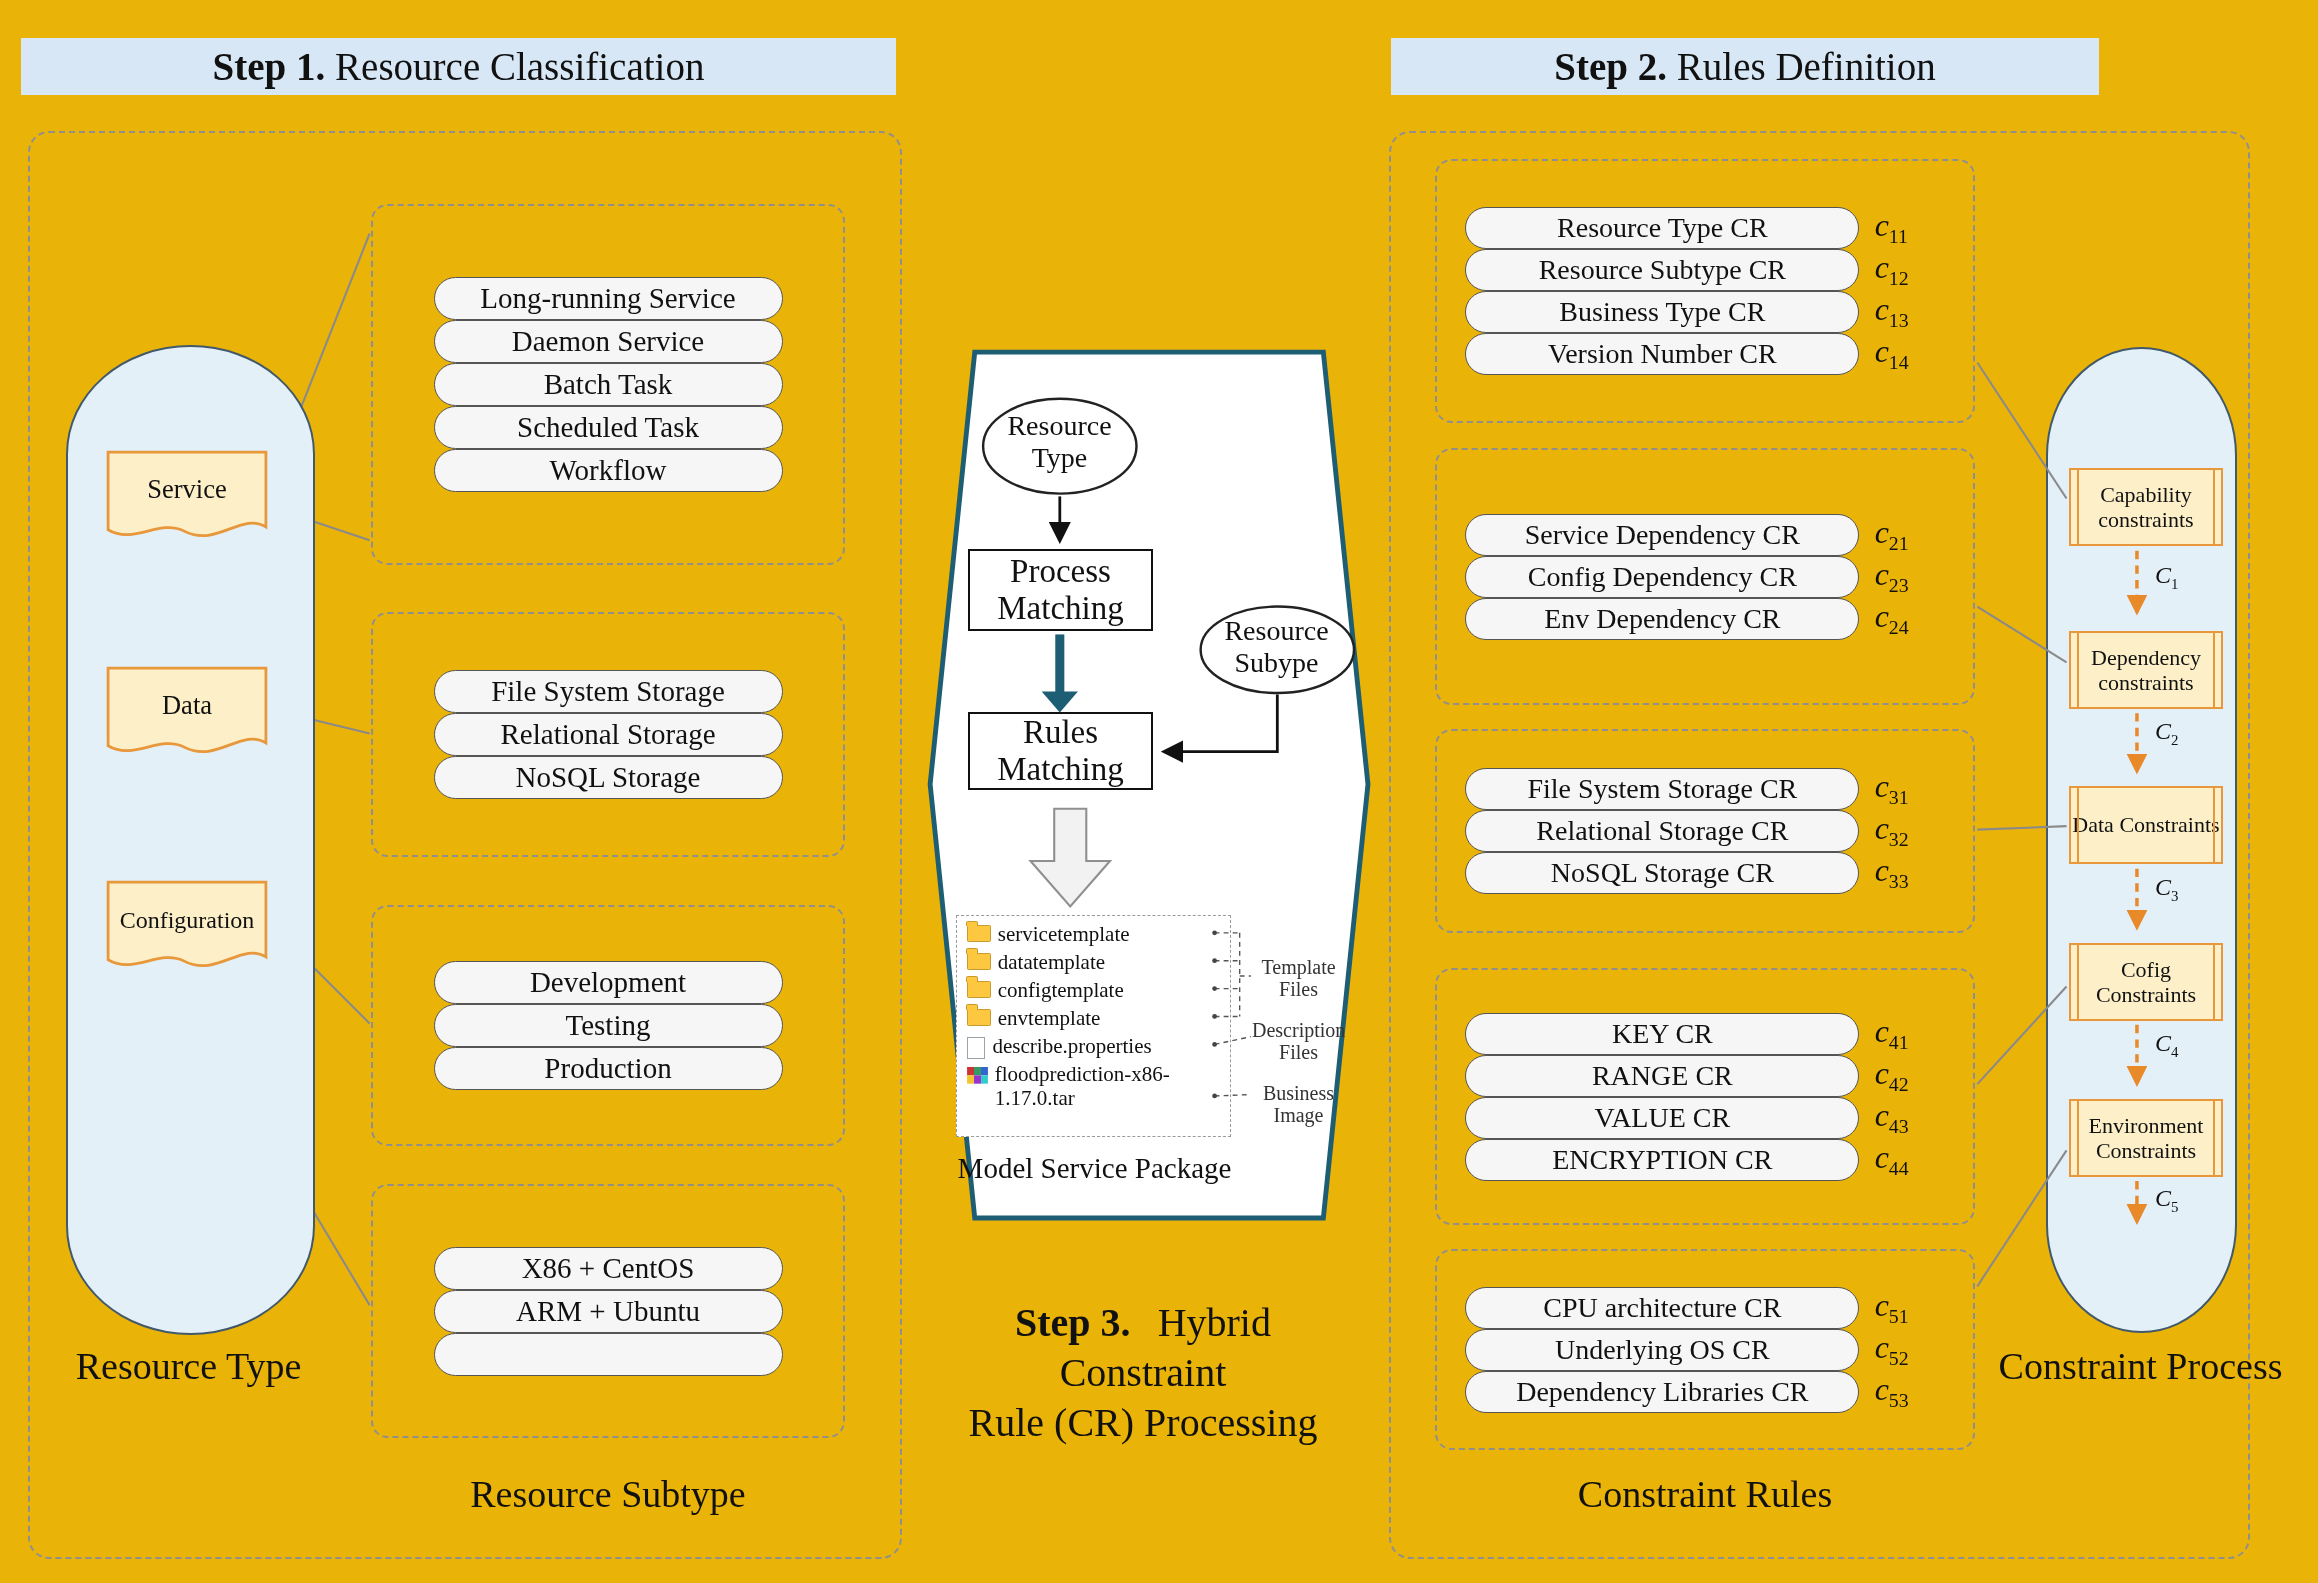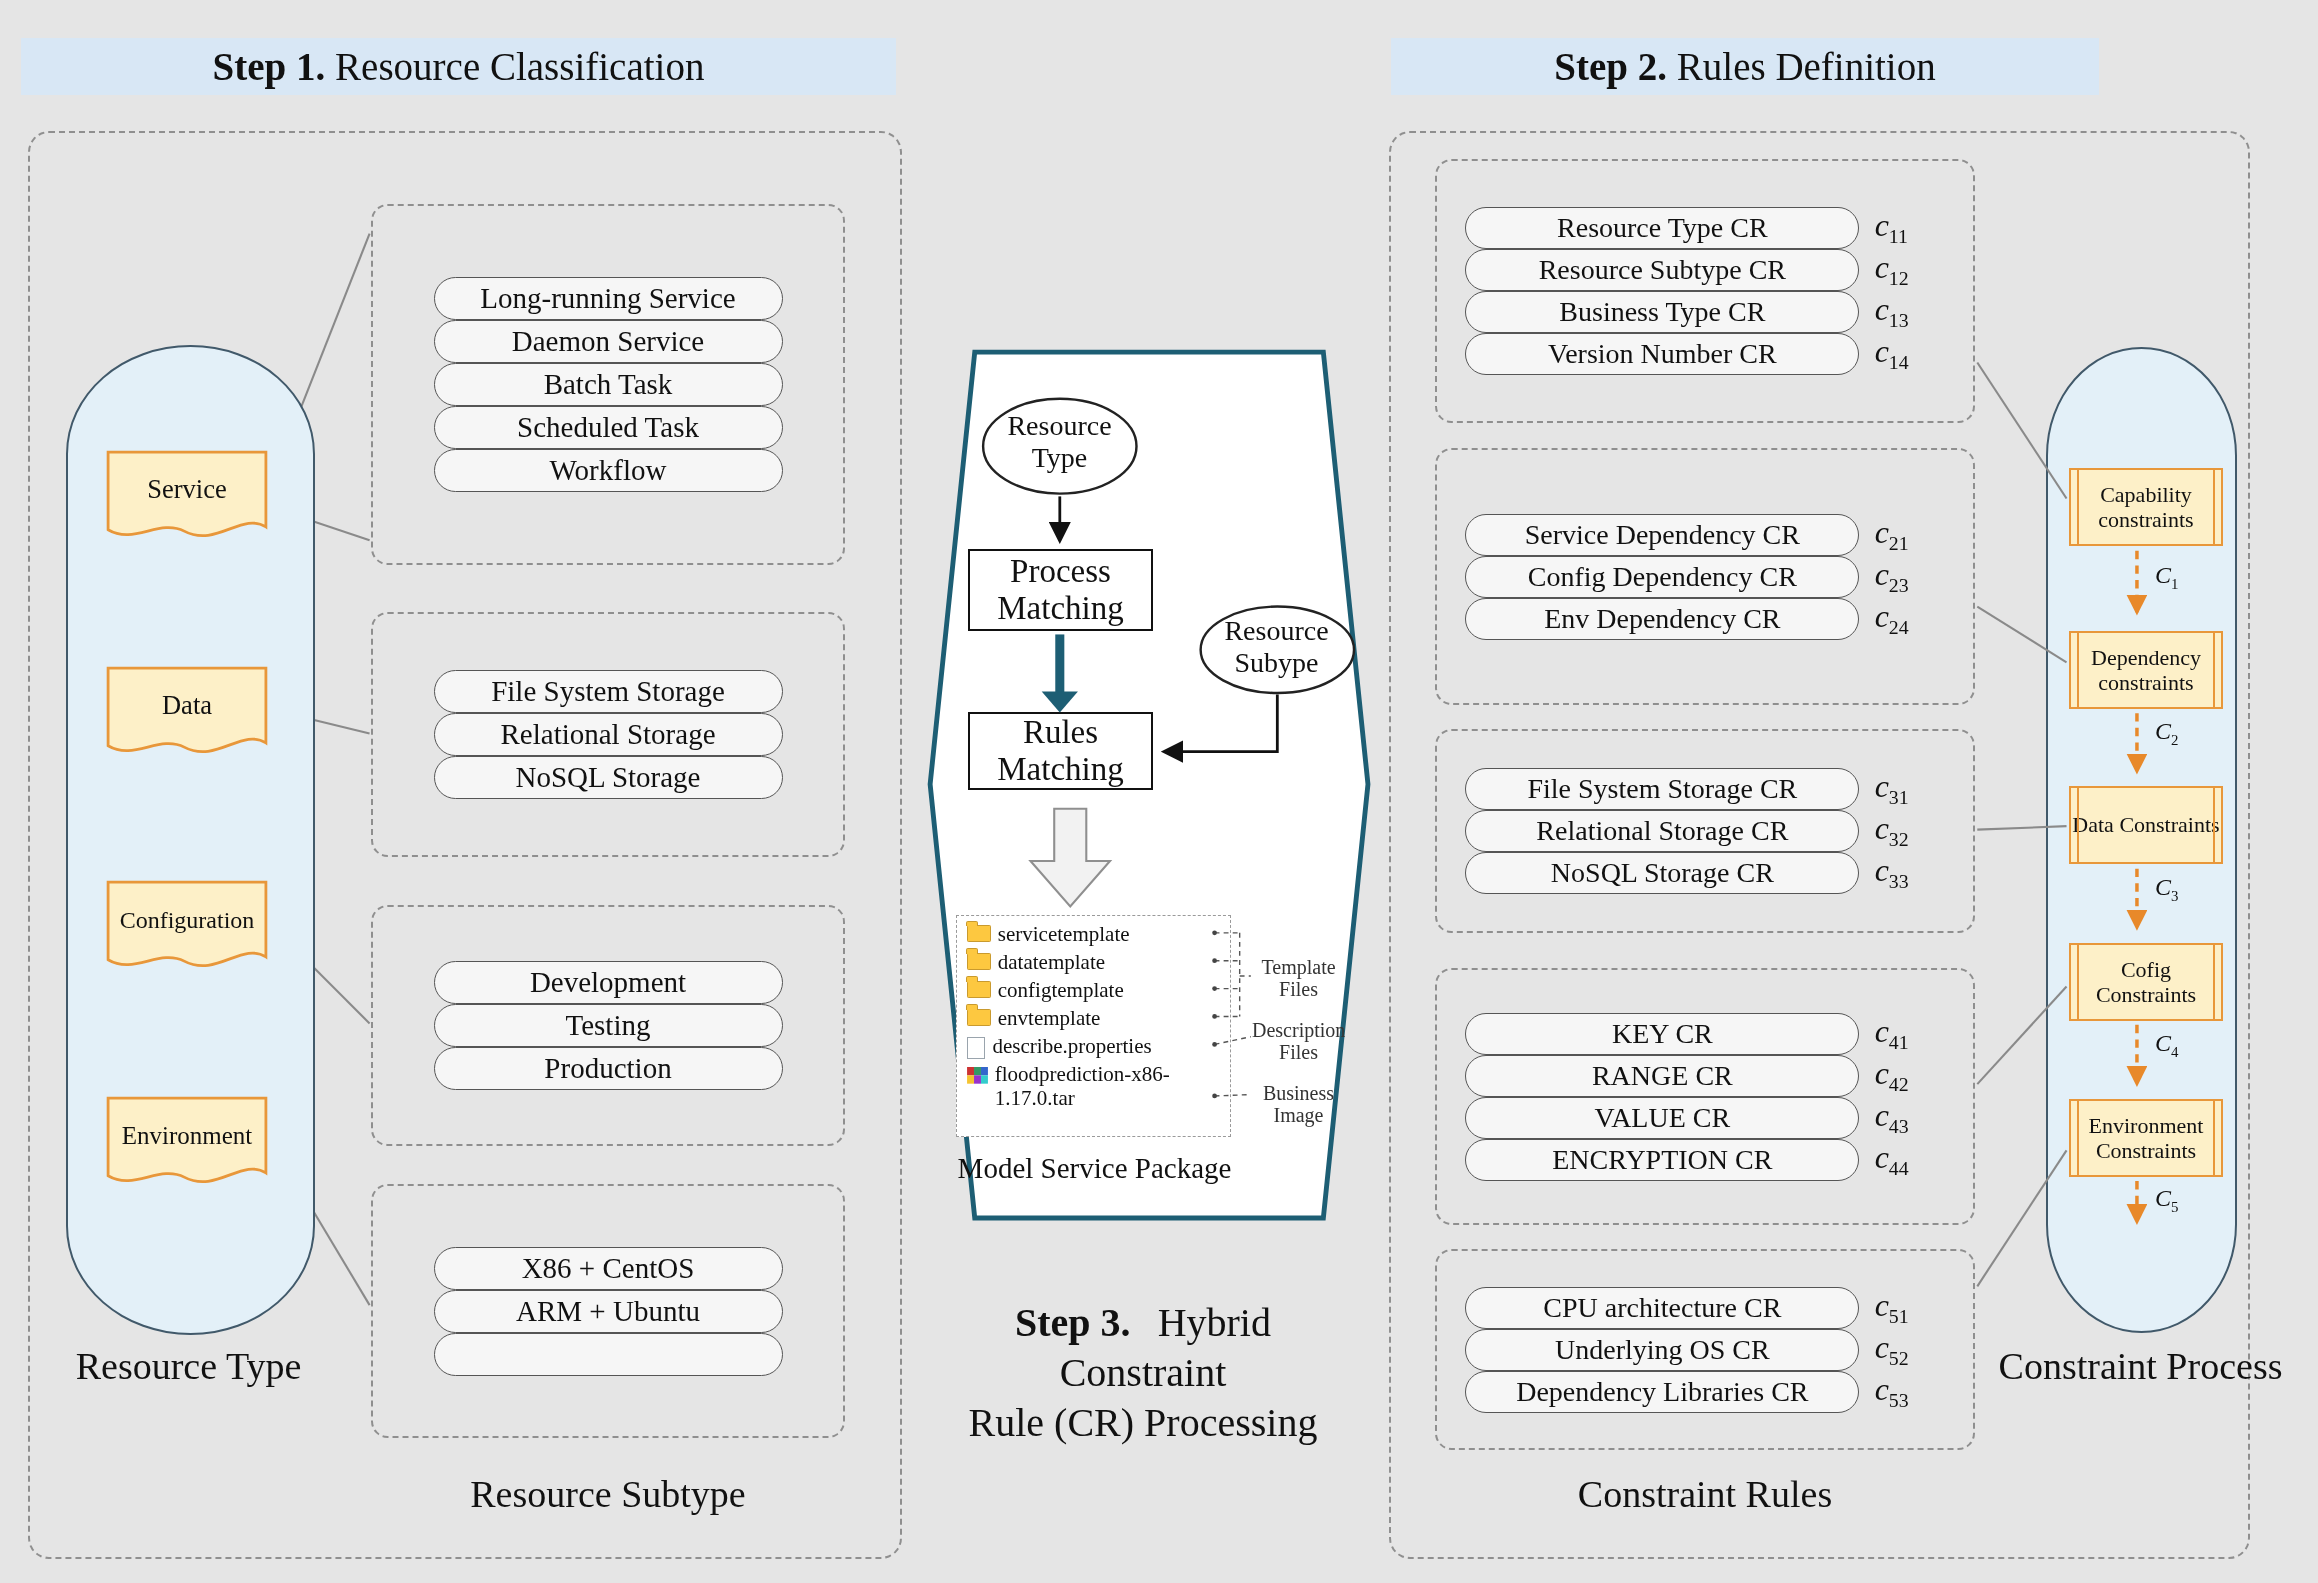--- a/index.html
+++ b/index.html
@@ -1,17 +1,17 @@
 <!DOCTYPE html>
 <html style="font-size:11px"><head>
 <meta charset="utf-8">
 <style>
   html,body { margin:0; padding:0; background:#ffffff; }
   .canvas {
-    position:relative; width:2319px; height:1584px; background:#e5e5e5;
+    position:relative; width:2319px; height:1584px; background:#eab308;
     font-family:"Liberation Serif","DejaVu Serif",serif; color:#111;
     overflow:hidden;
   }
   svg.layer { position:absolute; left:0; top:0; }
   .t { position:absolute; color:#111; }
   .c { text-align:center; }
   .b { font-weight:bold; }
   .hdr {
     position:absolute; background:#d8e7f5; display:flex; align-items:center; justify-content:center;
     font-size:39px;
@@ -113,26 +113,20 @@
     <svg width="162" height="98" viewBox="0 0 232 140">
       <path d="M3,3 H229 V110 C195,88 158,140 112,116 C76,98 40,136 3,114 Z" fill="#fdf0c8" stroke="#e8973a" stroke-width="4"></path>
     </svg>
     <div class="doc-label">Data</div>
   </div>
   <div class="docwrap" style="top:880px">
     <svg width="162" height="98" viewBox="0 0 232 140">
       <path d="M3,3 H229 V110 C195,88 158,140 112,116 C76,98 40,136 3,114 Z" fill="#fdf0c8" stroke="#e8973a" stroke-width="4"></path>
     </svg>
     <div class="doc-label" style="font-size:24px;top:26.5px">Configuration</div>
-  </div>
-  <div class="docwrap" style="top:1096px">
-    <svg width="162" height="98" viewBox="0 0 232 140">
-      <path d="M3,3 H229 V110 C195,88 158,140 112,116 C76,98 40,136 3,114 Z" fill="#fdf0c8" stroke="#e8973a" stroke-width="4"></path>
-    </svg>
-    <div class="doc-label" style="font-size:25px;top:26px">Environment</div>
   </div>
 
   <div class="t c" style="left:28px;top:1344px;width:321px;font-size:38px">Resource Type</div>
 
   <div class="vgroup" style="left:371px;top:204px;width:474px;height:361px">
     <div class="pill">Long-running Service</div>
     <div class="pill">Daemon Service</div>
     <div class="pill">Batch Task</div>
     <div class="pill">Scheduled Task</div>
     <div class="pill">Workflow</div>

